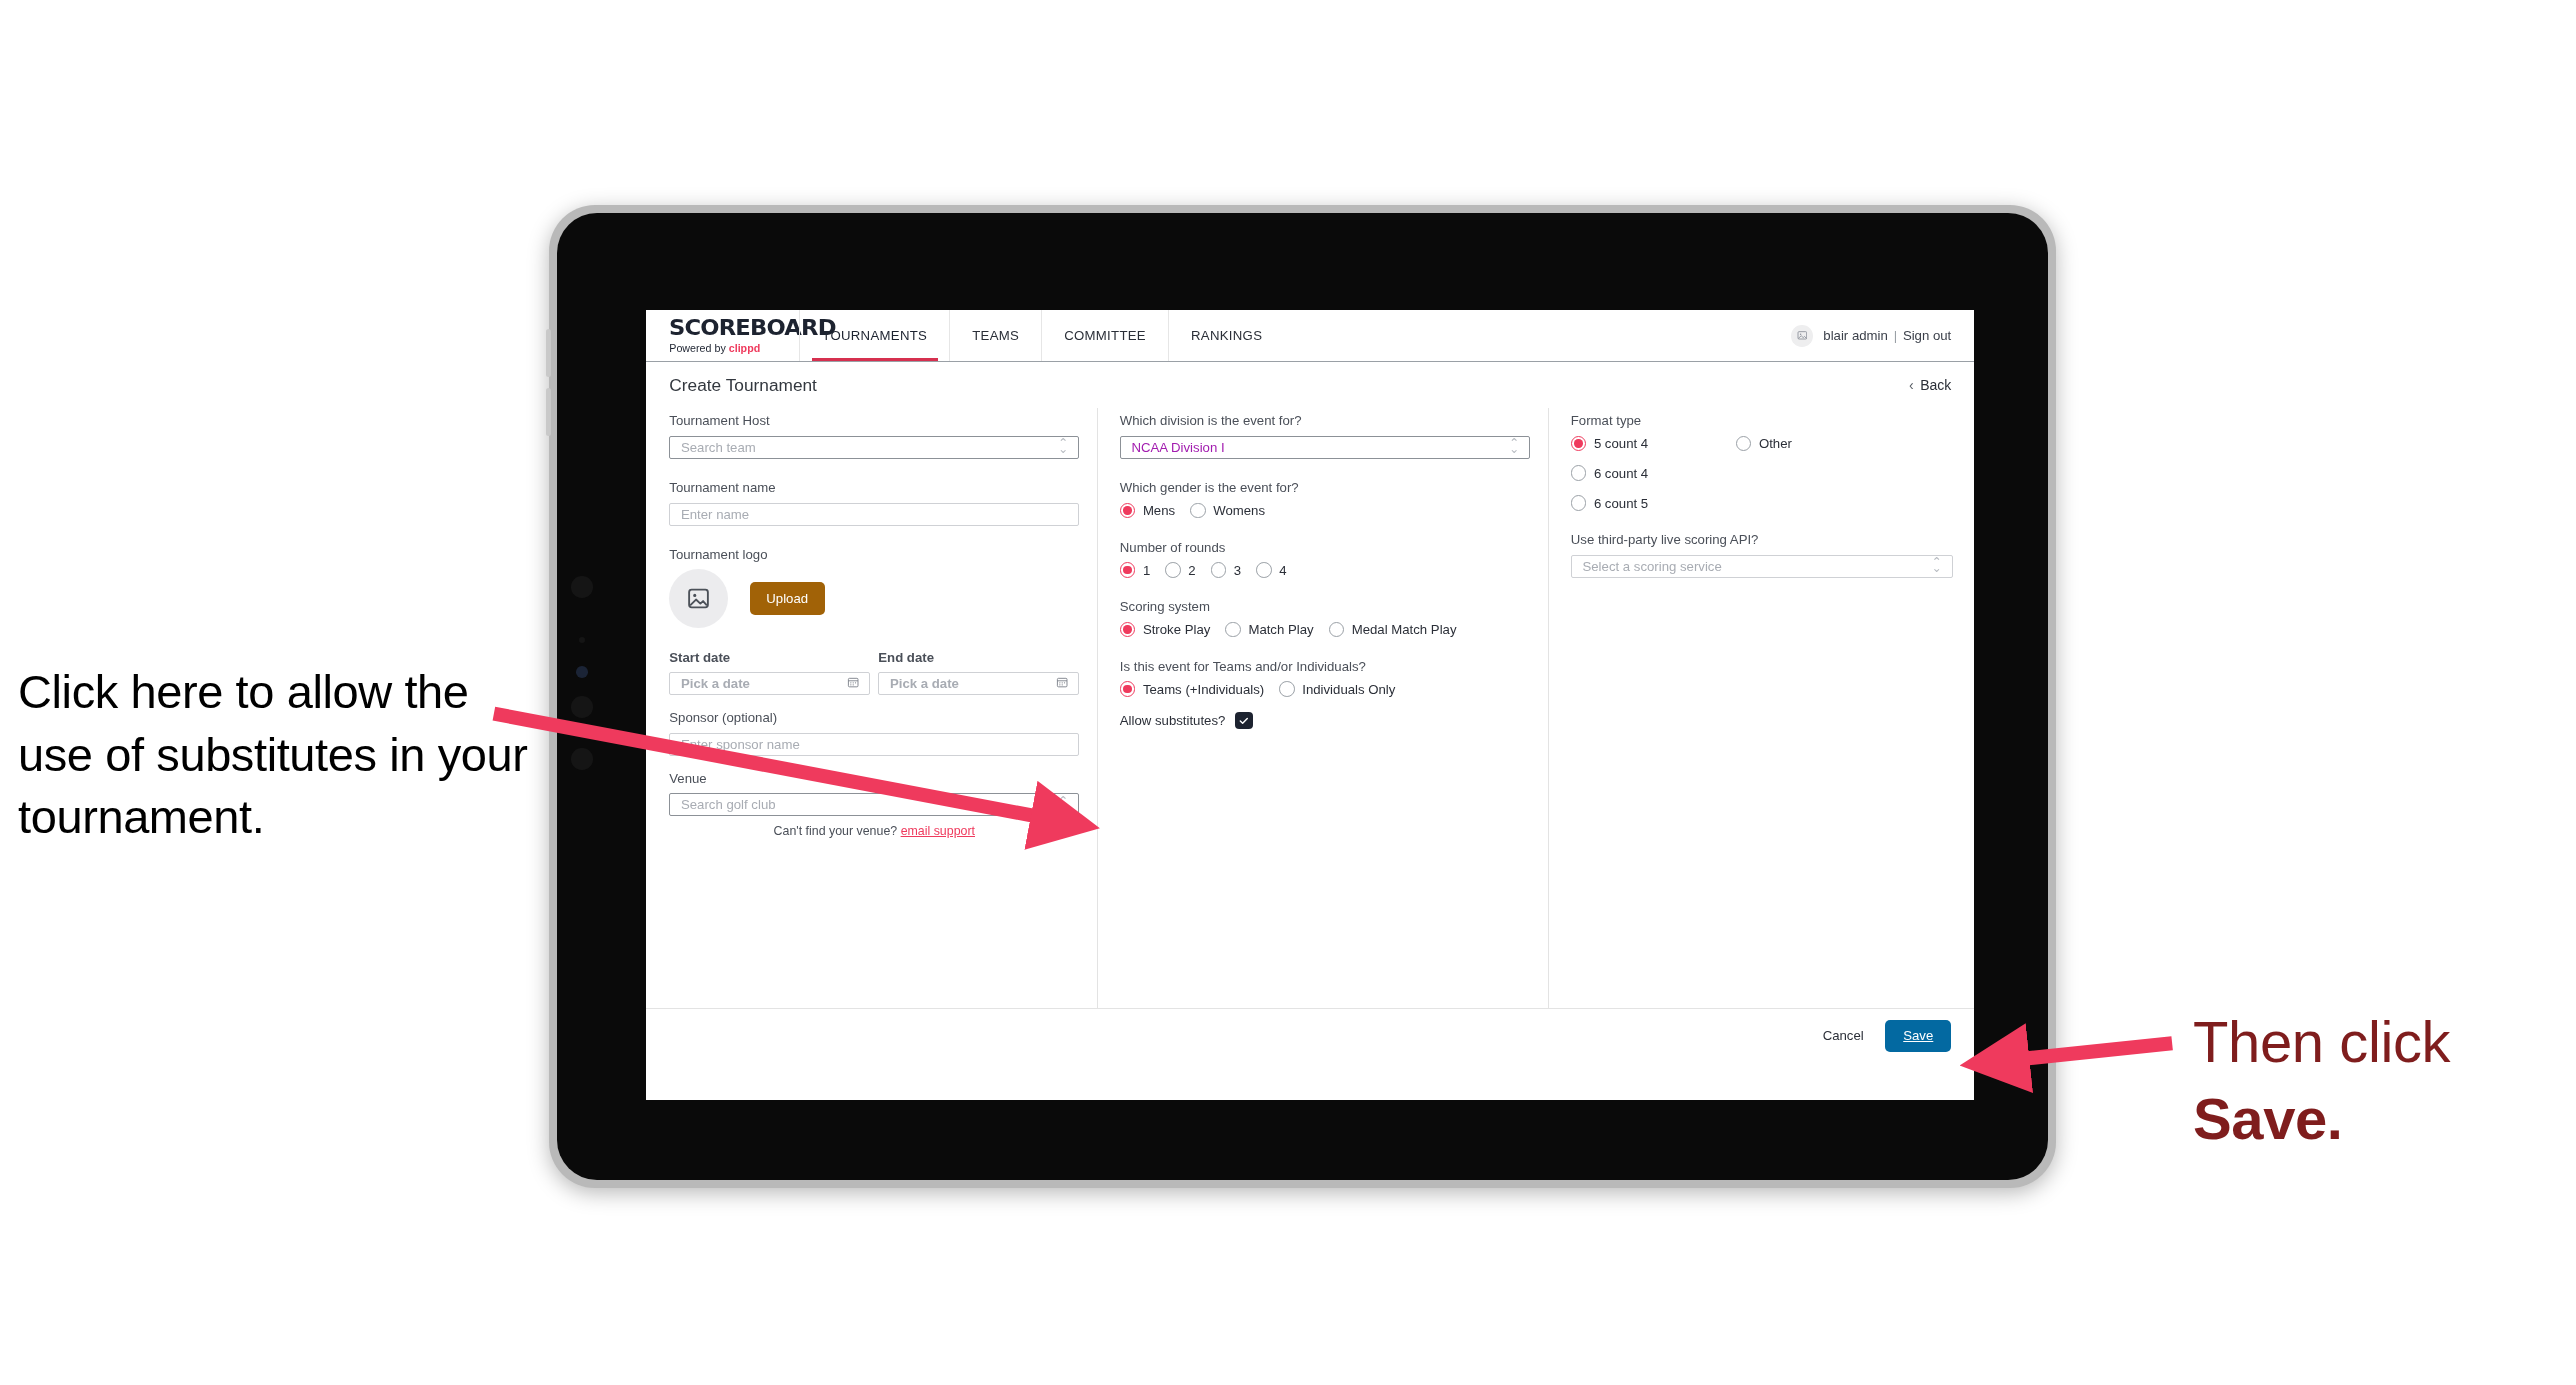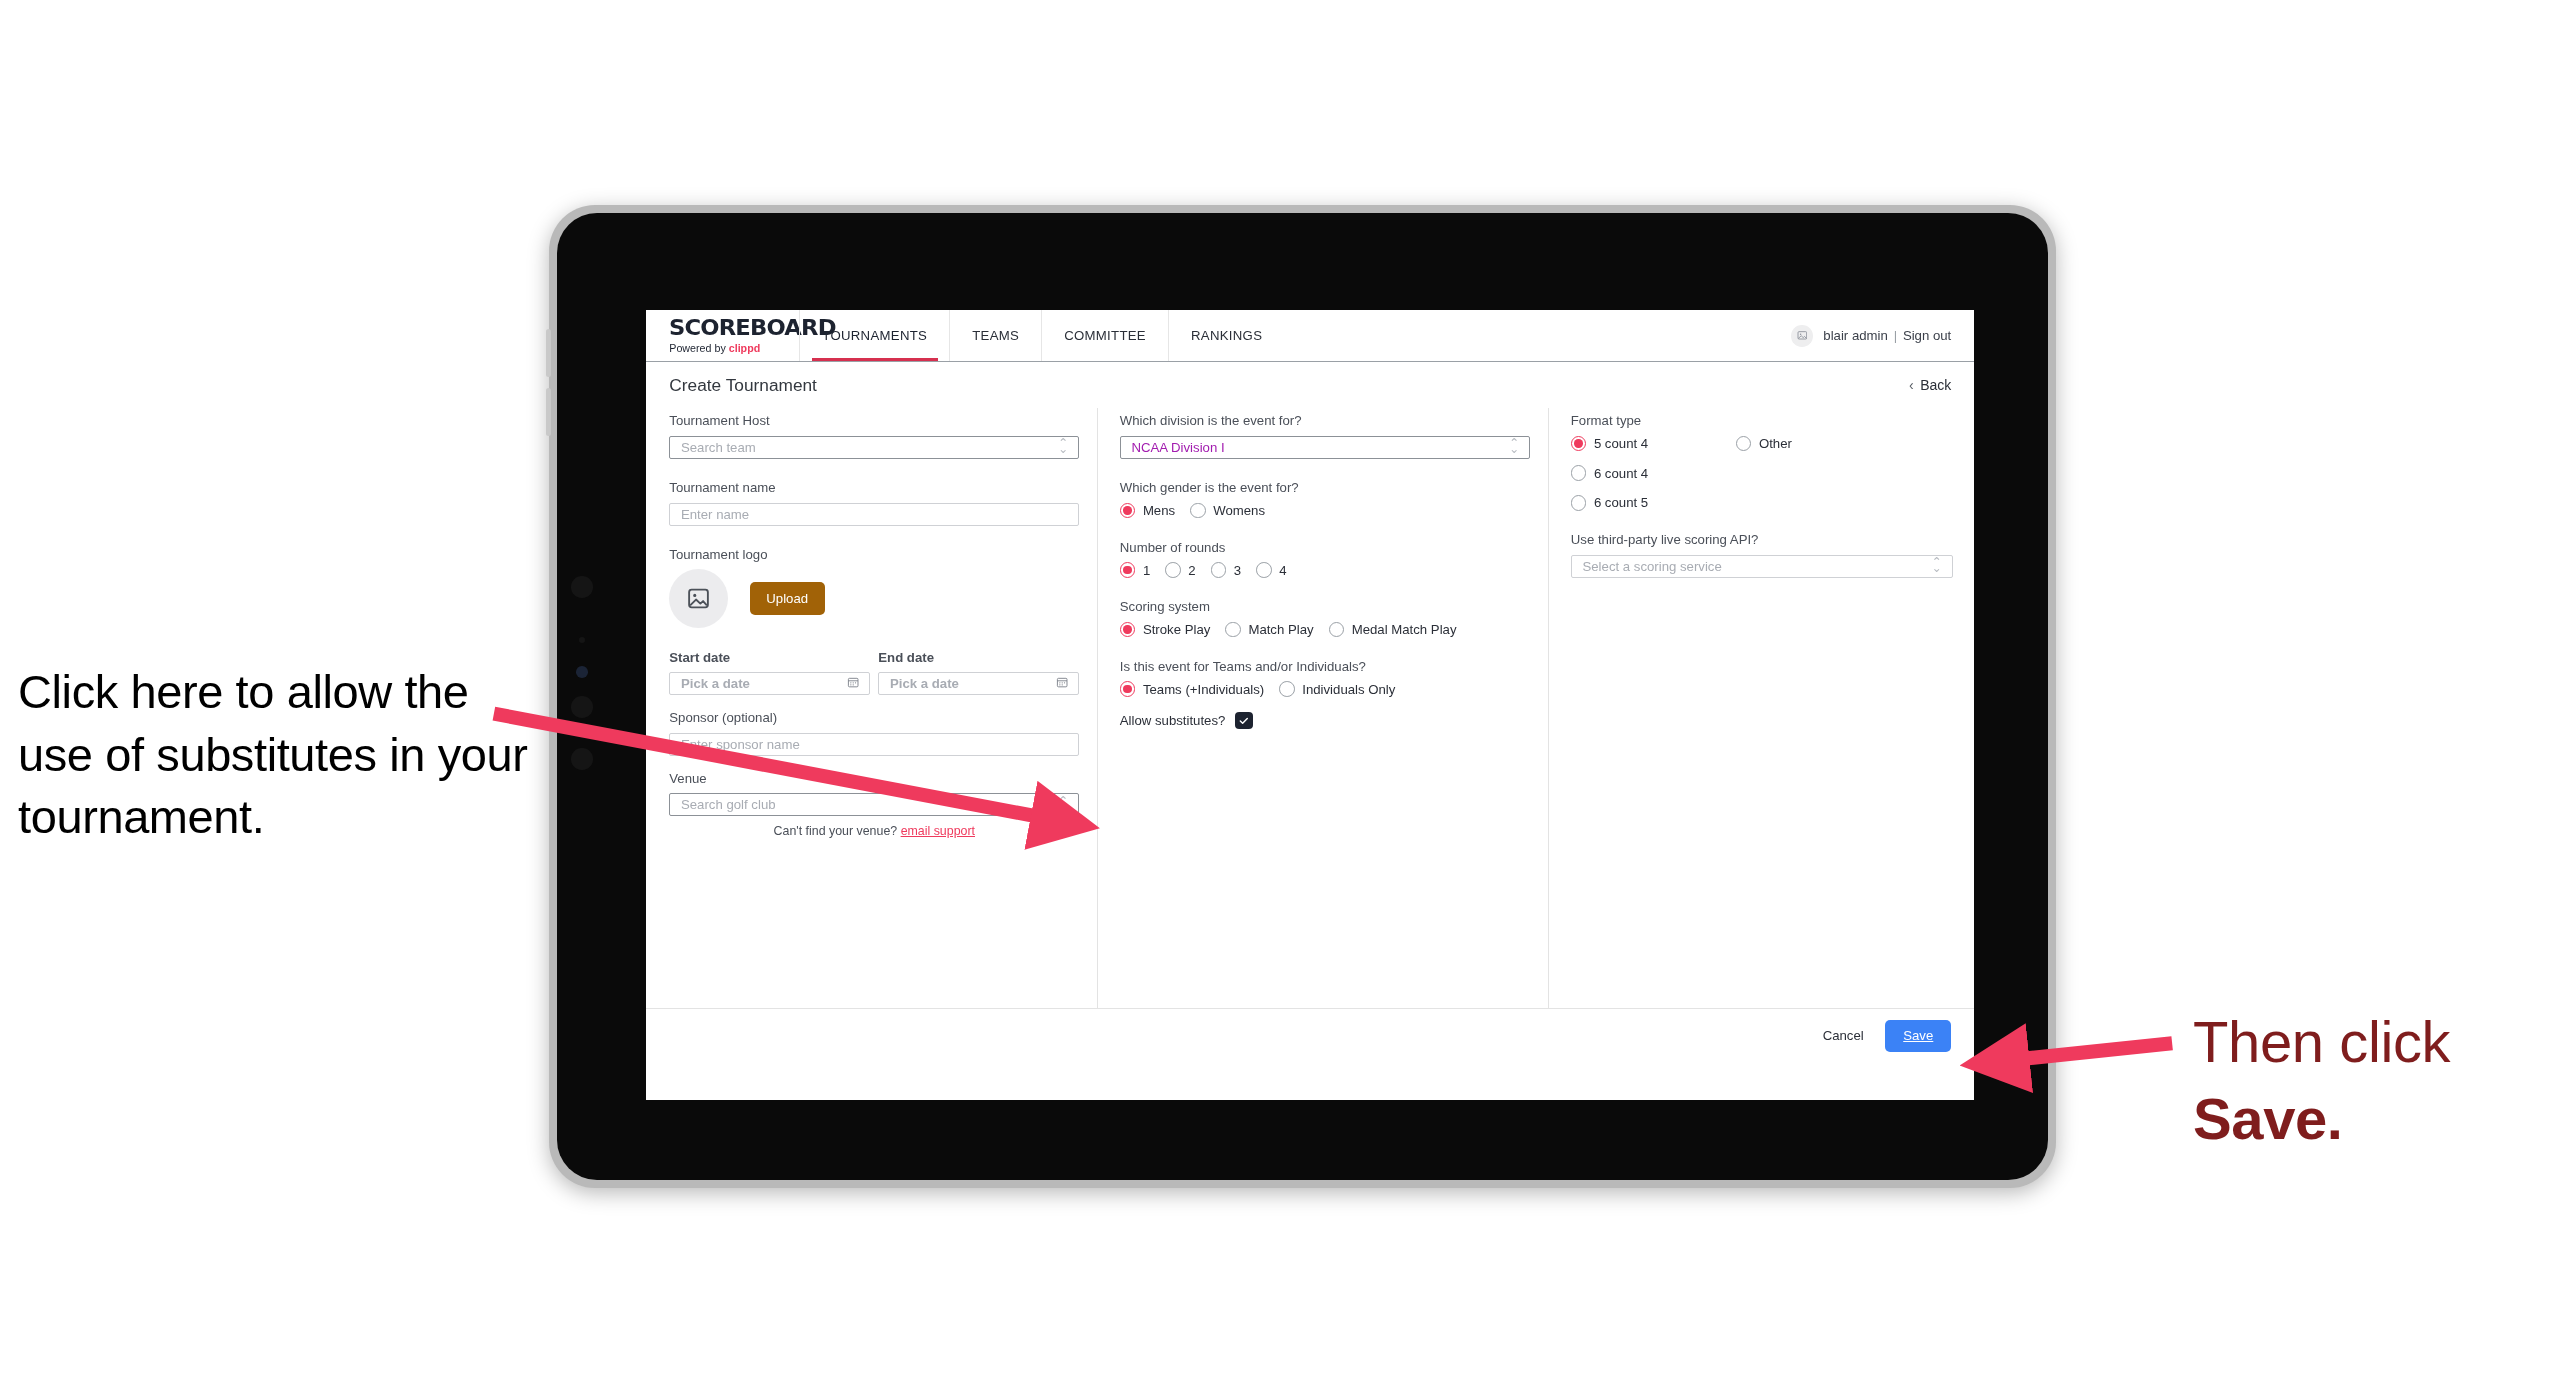--- a/index.html
+++ b/index.html
@@ -90,42 +90,42 @@
 
   
   .date-row{display:flex;gap:8px;font-weight:bold;}
   .date-col{flex:1;}
 
   .helper{font-size:12.4px;color:#4a4f58;text-align:center;margin-top:7.4px;}
   .helper .link{color:#ef3a5d;text-decoration:underline;cursor:pointer;}
 
   
   .radio-row{display:flex;align-items:center;gap:15px;flex-wrap:wrap;}
-  .radio-item{display:flex;align-items:center;gap:7.4px;cursor:pointer;}
+  .radio-item{display:flex;align-items:flex-end;gap:7.4px;cursor:pointer;}
   .radio{width:15.7px;height:15.7px;border-radius:50%;border:1.3px solid #9aa0a6;
       box-sizing:border-box;display:flex;align-items:center;justify-content:center;
       flex:0 0 auto;}
   .radio.on{border-color:#ef3a5d;}
   .radio.on::after{content:"";width:8.3px;height:8.3px;border-radius:50%;background:#ef3a5d;}
   .rlabel{font-size:13.2px;color:#2b2f38;}
 
   .radio-col{display:flex;flex-direction:column;gap:14px;}
   .fmt-grid{display:flex;}
   .fmt-grid .left{width:165px;}
 
   .check-row{display:flex;align-items:center;gap:10px;}
   .checkbox{width:17.3px;height:17.3px;border-radius:4.1px;background:#1d2330;
       display:flex;align-items:center;justify-content:center;cursor:pointer;}
   .checkbox svg{display:block;}
 
   
   .foot{height:53px;border-top:0.8px solid #e3e3e3;display:flex;align-items:center;
       justify-content:flex-end;gap:21.5px;padding-right:23px;background:#fff;}
   .cancel-btn{font-size:13.2px;color:#2b2f38;cursor:pointer;}
-  .save-btn{background:#3b82f6;color:#fff;font-size:13.2px;border-radius:5px;
+  .save-btn{background:#0369a1;color:#fff;font-size:13.2px;border-radius:5px;
       padding:8.3px 18px;cursor:pointer;text-decoration:underline;}
 
   
   .arrow-svg{position:absolute;left:0;top:0;width:2576px;height:1386px;
       pointer-events:none;}
 </style>
 </head>
 <body>
 
 <div class="annot-left">Click here to allow the use of substitutes in your tournament.</div>

